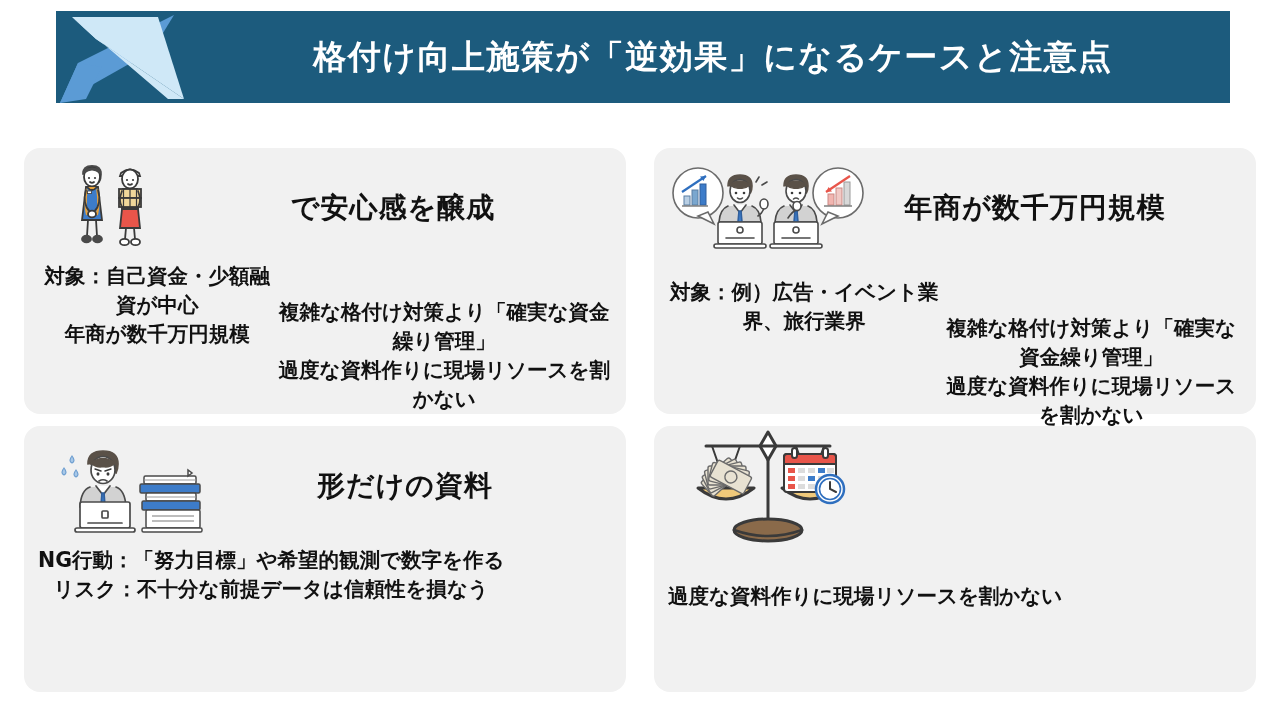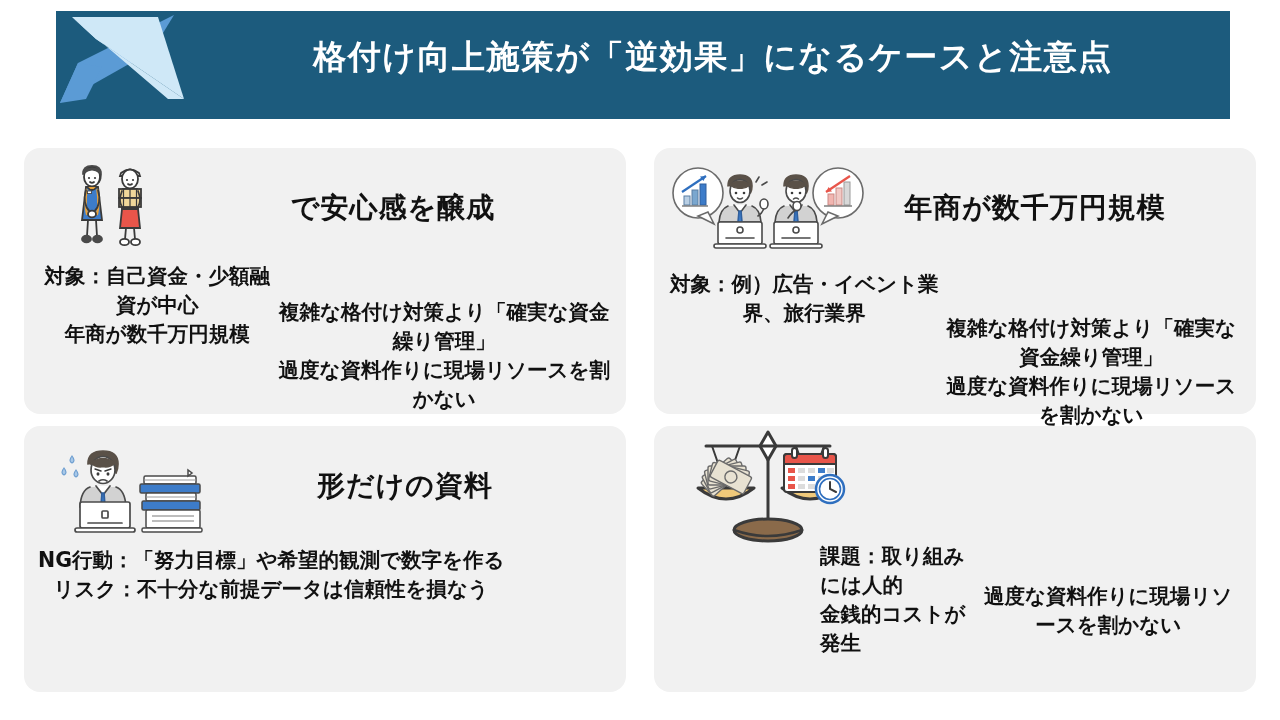--- a/index.html
+++ b/index.html
@@ -17,21 +17,21 @@
     color: #111111;
     position: relative;
   }
 
   
   .header-bar {
     position: absolute;
     left: 56px;
     top: 11px;
     width: 1174px;
-    height: 108px;
+    height: 92px;
     background: #1c5b7d;
     display: flex;
     align-items: center;
     overflow: hidden;
   }
 
   .header-logo {
     position: absolute;
     left: 0px;
     top: 0px;
@@ -124,21 +124,21 @@
   }
 
   .block.center   { text-align: center; }
   .block.left     { text-align: left; }
   .block.indent   { text-align: left; padding-left: 86px; }
   .block.indent2  { text-align: left; padding-left: 152px; }
 
   
   .c1 .primary { margin-top: 4px; }
   .c1 .secondary { margin-top: 40px; }
-  .c2 .primary { margin-top: 12px; }
+  .c2 .primary { margin-top: 20px; }
   .c2 .secondary { margin-top: 56px; }
   .c3 .primary { margin-top: 10px; text-align: center; }
   .c3 .secondary { margin-top: 34px; }
   .c4 .primary { margin-top: 6px; }
   .c4 .secondary { margin-top: 46px; }
 
   svg { display: block; overflow: visible; }
 </style>
 </head>
 <body>
@@ -437,19 +437,17 @@
           <g stroke="#2f6fbf" stroke-width="2.5" fill="#ffffff">
             <circle cx="162" cy="63" r="14"></circle>
             <circle cx="162" cy="63" r="10.5" stroke-width="1.6"></circle>
             <path d="M162 56 L162 63 L168 66" stroke="#3a3a3a" stroke-width="2" fill="none" stroke-linecap="round"></path>
           </g>
         </svg>
       </div>
     </div>
 
     <div class="card-body">
-      <div class="block indent2 primary">課題：取り組みには人的
-金銭的コストが発生</div>
       <div class="block center secondary">過度な資料作りに現場リソースを割かない</div>
     </div>
   </div>
 
 </div>
 
 </body></html>

